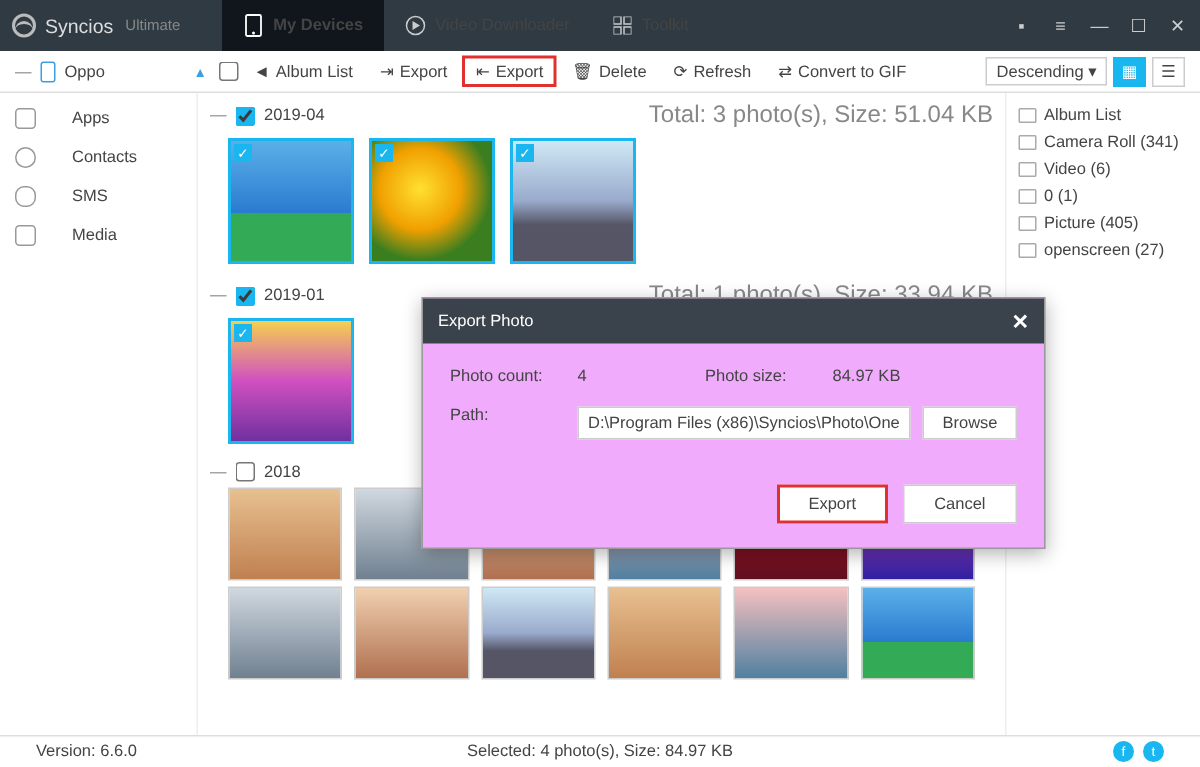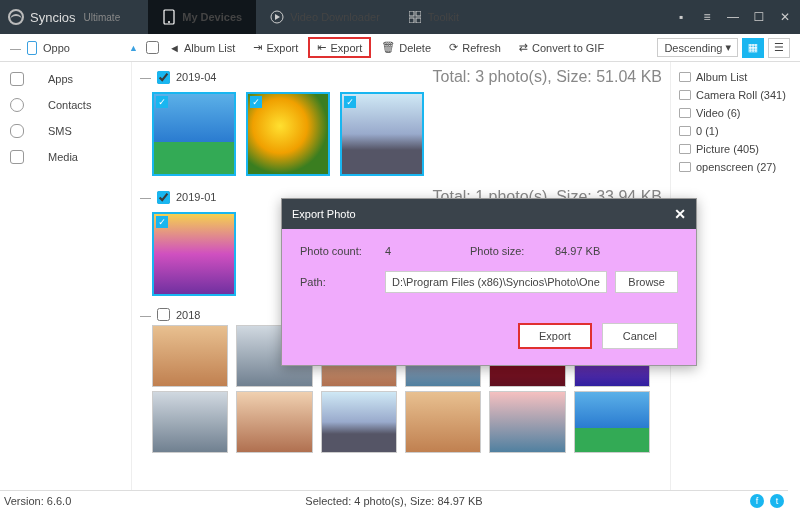--- a/index.html
+++ b/index.html
@@ -39,29 +39,29 @@
 .ghdr .dash{color:#888}
 .ghdr input[type=checkbox]{accent-color:#19b6f0}
 .ginfo{color:#888;font-size:16px}
 .thumbs{display:flex;gap:10px;padding:4px 12px;flex-wrap:wrap}
 .thumb{width:84px;height:84px;border:1px solid #ccc;position:relative;background:#ddd}
 .thumb.sel{border:2px solid #19b6f0}
 .chk{position:absolute;top:2px;left:2px;width:12px;height:12px;background:#19b6f0;color:#fff;font-size:9px;line-height:12px;text-align:center}
 .rpanel{width:130px;border-left:1px solid #eee;padding:6px 6px;font-size:10px}
 .rp-item{display:flex;align-items:center;gap:5px;padding:3px 2px;color:#666}
 .rp-icon{width:12px;height:10px;border:1px solid #aaa;border-radius:1px}
-.footer{position:absolute;bottom:0;left:0;right:12px;height:21px;border-top:1px solid #ddd;display:flex;align-items:center;padding:0 4px;font-size:10px;color:#777;background:#fff}
+.footer{position:absolute;bottom:0;left:0;right:0;height:21px;border-top:1px solid #ddd;display:flex;align-items:center;padding:0 24px;font-size:10px;color:#777;background:#fff}
 .footer .center{position:absolute;left:50%;transform:translateX(-50%)}
 .social{margin-left:auto;display:flex;gap:6px}
 .social span{width:14px;height:14px;border-radius:50%;background:#19b6f0;color:#fff;font-size:9px;line-height:14px;text-align:center}
 .modal{position:absolute;top:198px;left:281px;width:416px;background:#f0abfc;border:1px solid #999;box-shadow:0 3px 12px rgba(0,0,0,.3)}
 .mhdr{background:#3a434b;color:#fff;padding:7px 10px;display:flex;align-items:center;font-size:12px}
 .mhdr .x{margin-left:auto;font-size:14px;cursor:pointer;font-weight:bold}
 .mbody{padding:16px 18px}
-.mrow{display:flex;align-items:center;margin-bottom:14px;font-size:11px;color:#666}
+.mrow{display:flex;margin-bottom:14px;font-size:11px;color:#666}
 .mlbl{width:85px}
 .mval{width:85px}
 .path-in{flex:1;border:1px solid #ccc;padding:4px 6px;font-size:11px;margin-right:8px}
 .browse{border:1px solid #ccc;padding:4px 12px;background:#fff;cursor:pointer}
 .mfoot{display:flex;justify-content:flex-end;gap:10px;padding:0 18px 16px}
 .mbtn{border:1px solid #ccc;padding:6px 20px;background:#fff;cursor:pointer}
 .mbtn.primary{border:2px solid #e03030;padding:5px 19px}
 
 .g1{background:linear-gradient(#5bb0e8,#2a7bd0 60%,#3a5 60%)}
 .g2{background:radial-gradient(circle at 40% 40%,#ffe030,#f0a000 40%,#3a7e20 70%)}

